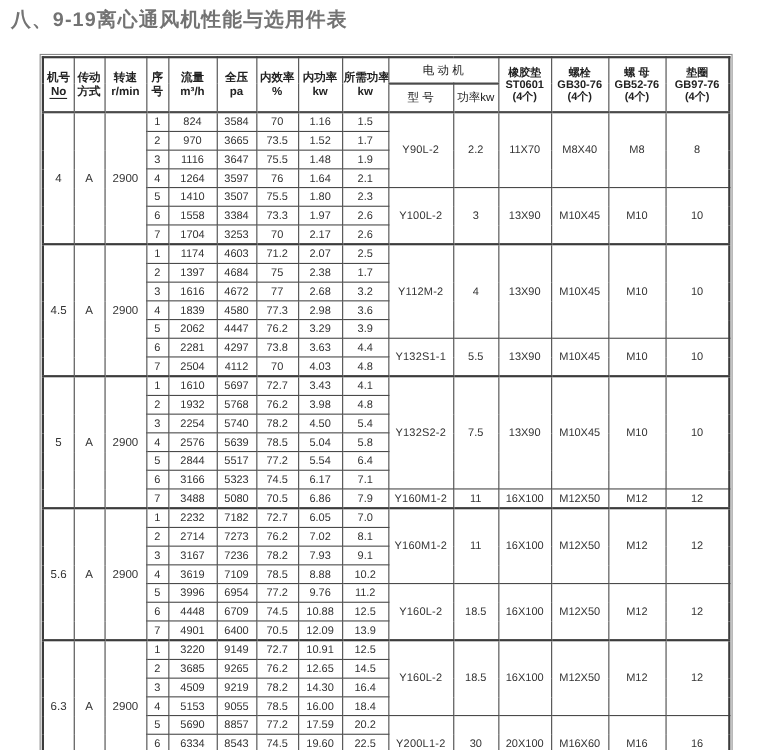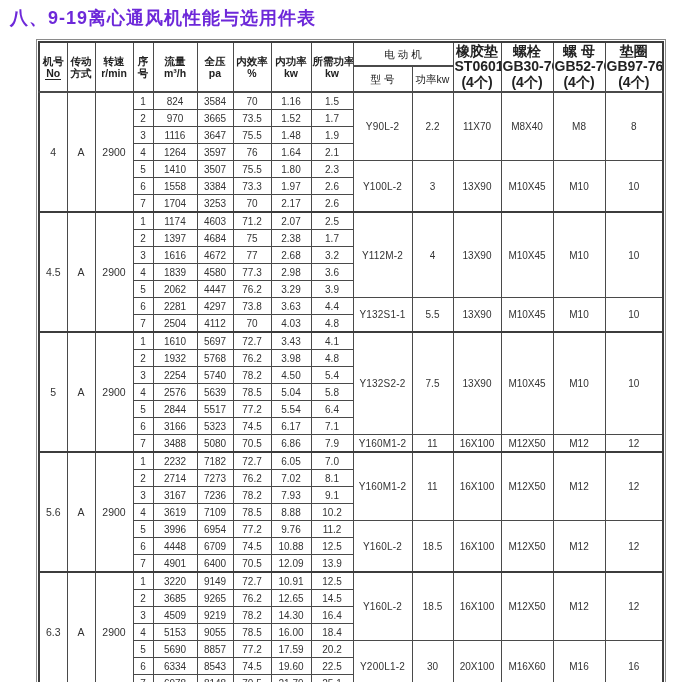--- a/index.html
+++ b/index.html
@@ -15,22 +15,22 @@
   .page {
     width: 700px;
     height: 682px;
     box-sizing: border-box;
     padding: 4px 0 0 8px;
     overflow: hidden;
   }
   .doc-title {
     font-size: 18px;
     font-weight: bold;
-    color: #6d28d9;
-    margin: 2px 0 11px 2px;
+    color: #737373;
+    margin: 2px 0 21px 2px;
     letter-spacing: 1px;
   }
   table.perf {
     border-collapse: collapse;
     table-layout: fixed;
     margin-left: 30px;
     width: 624px;
     border: 2px solid #3c3c3c;
     outline: 1px solid #8a8a8a;
     outline-offset: 1px;
@@ -47,21 +47,21 @@
   table.perf thead th {
     font-size: 10.5px;
     line-height: 1.15;
     color: #222;
     border-bottom-width: 2px;
   }
   table.perf thead tr.h1 th { height: 22px; }
   table.perf thead tr.h2 th { height: 24px; }
   table.perf thead th .hl { display: block; font-weight: bold; }
   table.perf thead th.parts {
-    font-size: 14px;
+    font-size: 10px;
     line-height: 1.1;
   }
   .ul { border-bottom: 1px solid #222; padding: 0 1px; }
   table.perf tbody td {
     font-size: 10px;
     height: 16px;
     color: #333;
   }
   table.perf tbody tr.block-start td { border-top: 2px solid #3c3c3c; }
   table.perf tbody td[data-name="machine-no-cell"],

